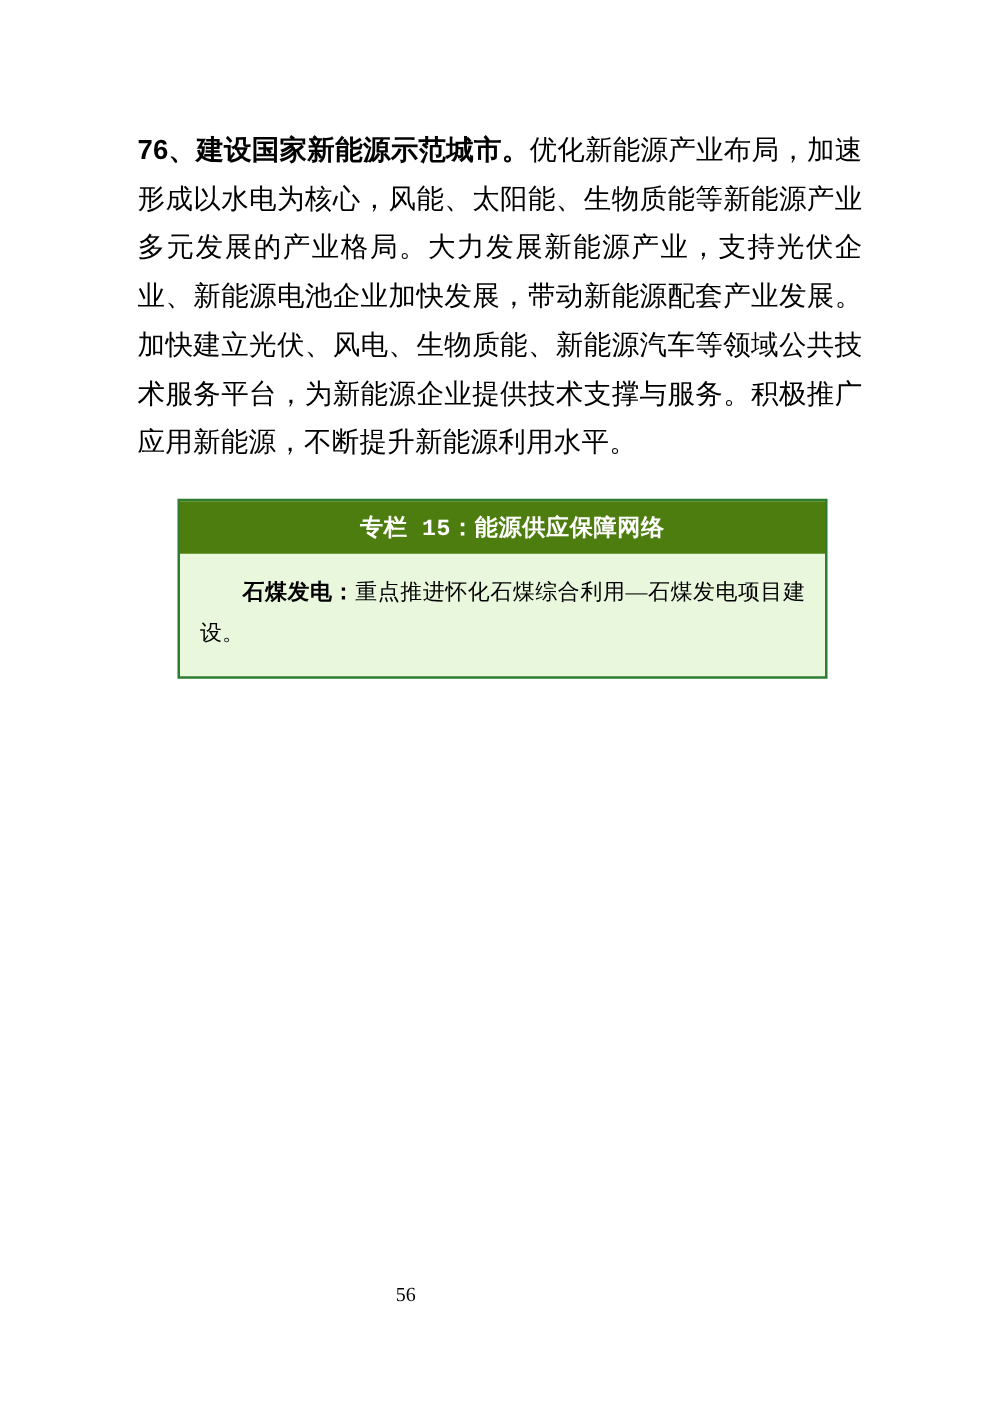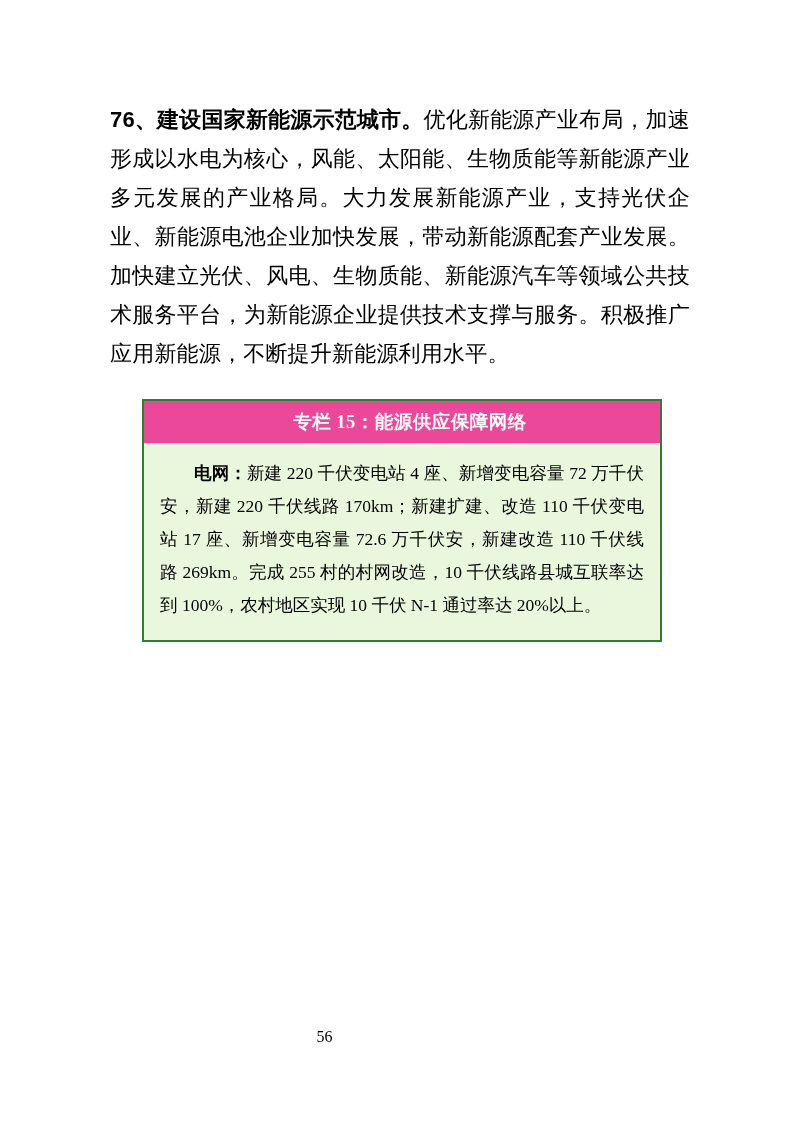--- a/index.html
+++ b/index.html
@@ -43,28 +43,28 @@
   }
   .box {
     margin-top: 26px;
     margin-left: 32px;
     margin-right: 28px;
     border: 2px solid #2e7d32;
     background: #e9f7dd;
     box-sizing: border-box;
   }
   .box-title {
-    background: #ec4899;
+    background: #4d7c0f;
     color: #ffffff;
     text-align: center;
     font-weight: bold;
     font-size: 18.5px;
     padding: 8px 0 9px 16px;
     letter-spacing: 0.5px;
-    font-family: Liberation Serif, serif;
+    font-family: Liberation Mono, monospace;
   }
   .box-body {
     padding: 14px 16px 18px 16px;
   }
   .item {
     font-size: 17.5px;
     line-height: 33px;
     text-align: justify;
     text-justify: inter-ideograph;
     margin: 0 0 10px 0;
@@ -95,25 +95,25 @@
 
     <p class="para">
       <span class="lead">76、建设国家新能源示范城市。</span><span>优化新能源产业布局，加速形成以水电为核心，风能、太阳能、生物质能等新能源产业多元发展的产业格局。大力发展新能源产业，支持光伏企业、新能源电池企业加快发展，带动新能源配套产业发展。加快建立光伏、风电、生物质能、新能源汽车等领域公共技术服务平台，为新能源企业提供技术支撑与服务。积极推广应用新能源，不断提升新能源利用水平。</span>
     </p>
 
     <div class="box">
       <div class="box-title">专栏 15：能源供应保障网络</div>
       <div class="box-body">
 
 
+        <p class="item">
+          <span class="term">石煤发电：</span><span>重点推进怀化石煤综合利用—石煤发电项目建设。</span>
+        </p>
 
 
-        <p class="item">
-          <span class="term">电网：</span><span>新建 220 千伏变电站 4 座、新增变电容量 72 万千伏安，新建 220 千伏线路 170km；新建扩建、改造 110 千伏变电站 17 座、新增变电容量 72.6 万千伏安，新建改造 110 千伏线路 269km。完成 255 村的村网改造，10 千伏线路县城互联率达到 100%，农村地区实现 10 千伏 N-1 通过率达 20%以上。</span>
-        </p>
 
 
       </div>
     </div>
 
   </div>
 
   <div class="page-number">56</div>
 
 </div>

